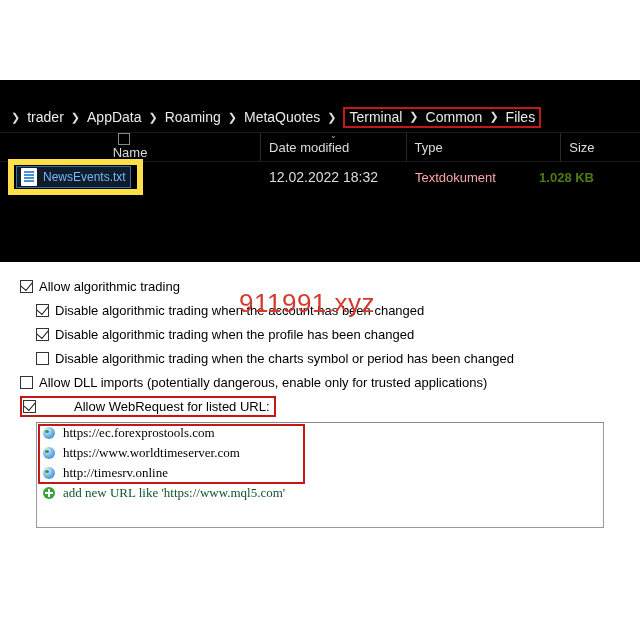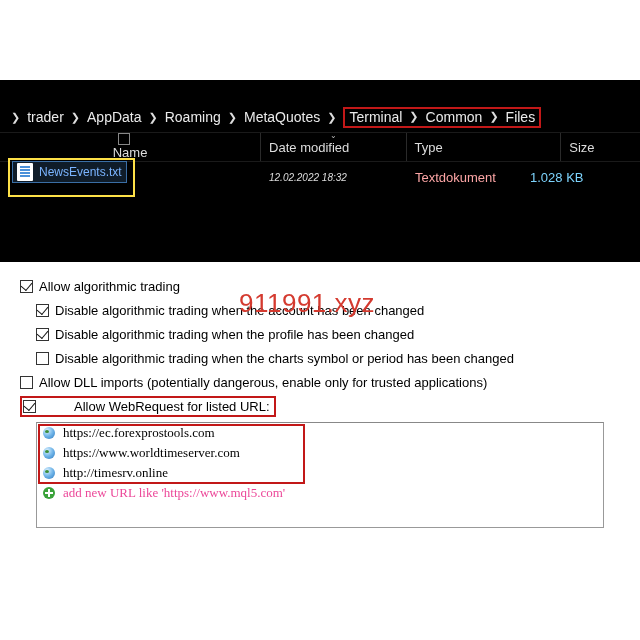--- a/index.html
+++ b/index.html
@@ -19,28 +19,28 @@
   .cols .c + .c { border-left: 1px solid #2a2a2a; }
   .col-name { width: 261px; flex-direction: column; }
   .col-date { width: 146px; position: relative; }
   .col-type { width: 115px; }
   .col-size { width: 80px; justify-content: flex-start; margin-left: 40px; }
   .sort-ind { position: absolute; top: -2px; left: 50%; transform: translateX(-50%); font-size: 8px; color: #bbb; }
   .cb { width: 12px; height: 12px; border: 1px solid #888; margin-right: 12px; flex: none; }
   
   .filerow { display: flex; align-items: center; height: 30px; background: #000; }
   .file-name-cell { width: 261px; display: flex; align-items: center; padding-left: 8px; }
-  .file-hl { display: inline-flex; align-items: flex-start; border: 2px solid #fde047; padding: 1px 6px 12px 2px; }
+  .file-hl { display: inline-flex; align-items: flex-start; border: 6px solid #fde047; padding: 1px 6px 1px 2px; }
   .file-sel { display: inline-flex; align-items: center; border: 1px solid #3a6ea5; background: rgba(58,110,165,0.25); padding: 1px 4px; }
   .txt-icon { width: 16px; height: 18px; background: #fff; border-radius: 1px; margin-right: 6px; position: relative; flex: none; }
   .txt-icon::before { content: ""; position: absolute; left: 3px; top: 3px; right: 3px; height: 2px; background: #4a90d9; box-shadow: 0 3px 0 #4a90d9, 0 6px 0 #4a90d9, 0 9px 0 #4a90d9; }
   .file-name-cell a { color: #7ab4ff; text-decoration: none; }
-  .file-date { width: 146px; padding: 0 8px; color: #ddd; font-size: 10px; font-style: italic; }
+  .file-date { width: 146px; padding: 0 8px; color: #ddd; font-size: 14px; }
   .file-type { width: 115px; padding: 0 8px; color: #fca5a5; font-size: 13px; }
-  .file-size { width: 80px; padding: 0 8px; color: #7dd3fc; font-size: 13px; text-align: left; }
+  .file-size { width: 80px; padding: 0 8px; color: #4d7c0f; font-size: 13px; text-align: right; font-weight: bold; }
   .explorer-pad { height: 70px; background: #000; }
   
   .options { background: #fff; color: #000; padding: 12px 8px; position: relative; font-size: 13px; }
   .opt { display: flex; align-items: center; height: 24px; }
   .opt.lvl1 { padding-left: 12px; }
   .opt.lvl2 { padding-left: 28px; }
   .ck { width: 13px; height: 13px; border: 1px solid #333; margin-right: 6px; position: relative; flex: none; background: #fff; }
   .ck.on::after { content: ""; position: absolute; left: 2px; top: -1px; width: 6px; height: 9px; border-right: 1.8px solid #1a1a1a; border-bottom: 1.8px solid #1a1a1a; transform: rotate(40deg); }
   
   .webreq-hl { display: inline-flex; align-items: center; border: 2px solid #c21818; padding: 1px 4px 1px 1px; gap: 32px; }
@@ -48,21 +48,21 @@
   .url-box { margin: 4px 28px 0 28px; border: 1px solid #999; border-top-color: #888; background: #fff; }
   .url-area { position: relative; }
   .url-hl { position: absolute; left: 1px; top: 1px; width: 267px; height: 60px; border: 2px solid #c21818; pointer-events: none; }
   .url-row { display: flex; align-items: center; height: 20px; padding: 0 6px; font-family: Liberation Serif, serif; }
   .globe { width: 12px; height: 12px; border-radius: 50%; background: radial-gradient(circle at 35% 30%, #dff2ff 0%, #6fb4e8 50%, #2e78bd 100%); margin-right: 8px; flex: none; position: relative; }
   .globe::after { content: ""; position: absolute; left: 2px; top: 3px; width: 4px; height: 3px; background: #3b8f3b; border-radius: 50%; }
   .plus { width: 12px; height: 12px; border-radius: 50%; background: #3aa23a; margin-right: 8px; flex: none; position: relative; }
   .plus::before, .plus::after { content: ""; position: absolute; background: #fff; }
   .plus::before { left: 5px; top: 2px; width: 2px; height: 8px; }
   .plus::after  { left: 2px; top: 5px; width: 8px; height: 2px; }
-  .url-row.hint { color: #ec4899; }
+  .url-row.hint { color: #14532d; }
   .url-box .gap { height: 24px; }
   
   .watermark { position: absolute; left: 239px; top: 26px; color: #d43a2f; font-size: 26px; font-weight: 400; letter-spacing: 0.5px; pointer-events: none; }
 </style>
 </head>
 <body>
 
 <div class="topgap"></div>
 
 <div class="explorer">

